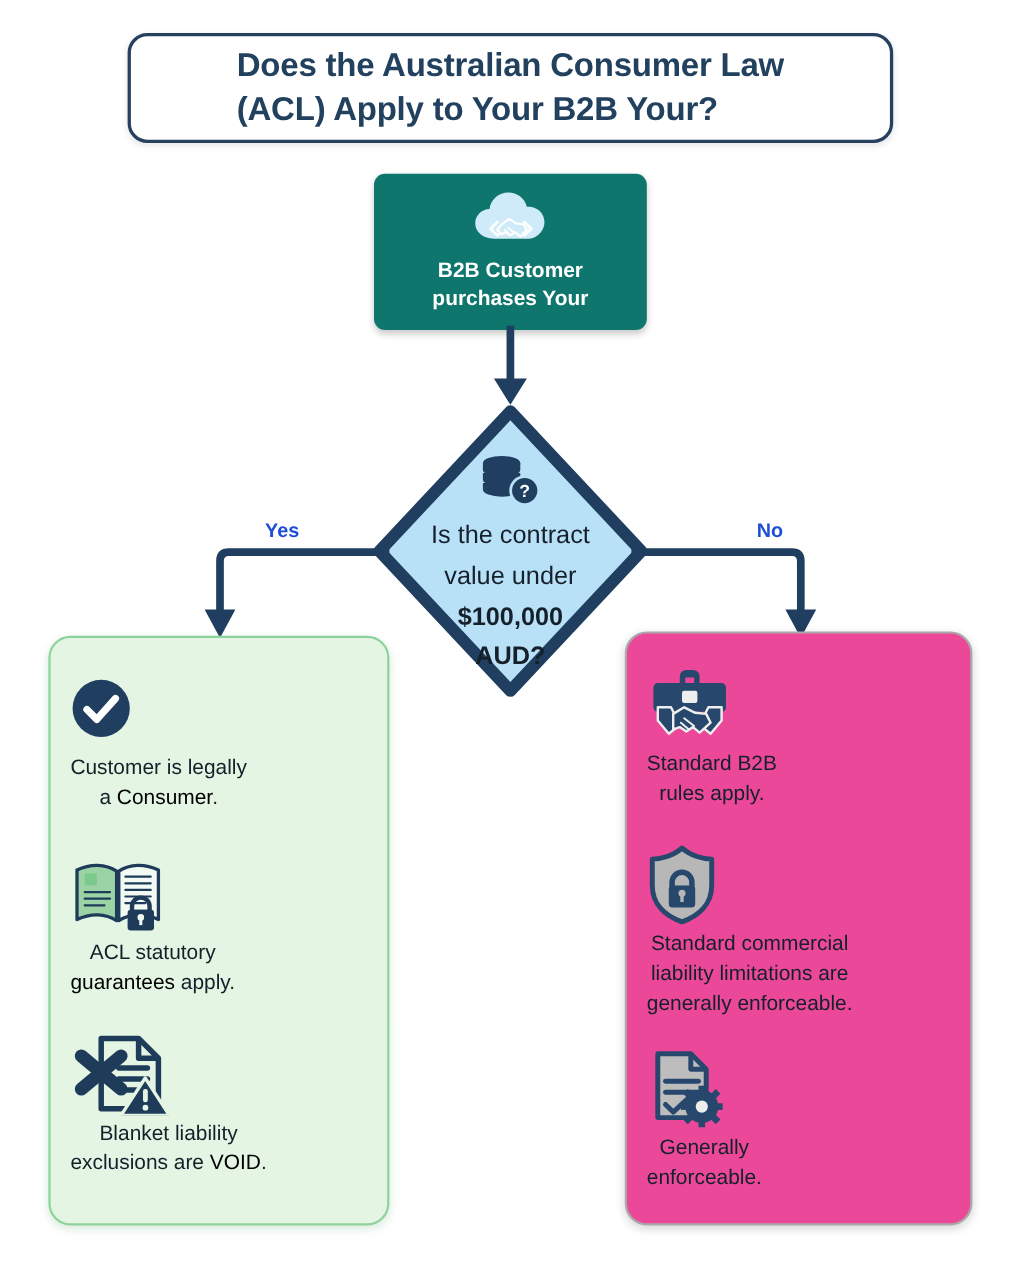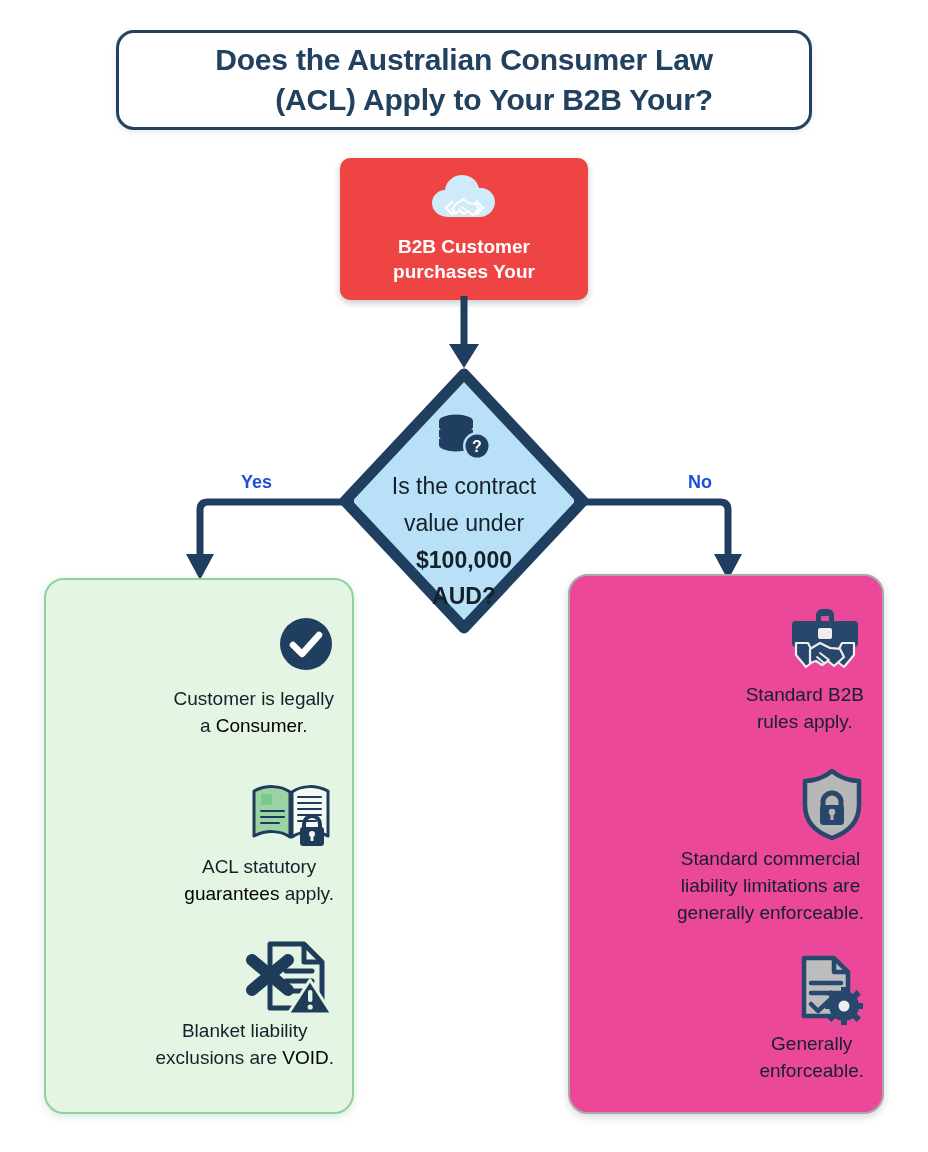--- a/index.html
+++ b/index.html
@@ -25,41 +25,41 @@
     top: 30px;
     width: 696px;
     height: 100px;
     box-sizing: border-box;
     border: 3px solid #26405f;
     border-radius: 18px;
     background: #ffffff;
     display: flex;
     align-items: center;
     justify-content: center;
-    text-align: right;
+    text-align: left;
     box-shadow: 0 2px 6px rgba(0,0,0,0.10);
   }
   .title-text {
     font-size: 30px;
     font-weight: bold;
     color: #22415f;
     line-height: 1.32;
     letter-spacing: -0.2px;
     padding: 0 14px;
   }
 
   
   .start-node {
     position: absolute;
     left: 340px;
     top: 158px;
     width: 248px;
     height: 142px;
     box-sizing: border-box;
-    background: #ef4444;
+    background: #0f766e;
     border-radius: 10px;
     display: flex;
     flex-direction: column;
     align-items: center;
     justify-content: flex-start;
     padding-top: 14px;
     box-shadow: 0 3px 7px rgba(0,0,0,0.22);
   }
   .start-label {
     margin-top: 6px;
@@ -147,21 +147,21 @@
     top: 574px;
     width: 316px;
     height: 540px;
     background: #ec4899;
     border: 2px solid #a9a9a9;
     box-shadow: 0 3px 9px rgba(0,0,0,0.16);
   }
   .panel-item {
     display: flex;
     flex-direction: column;
-    align-items: flex-end;
+    align-items: flex-start;
     text-align: center;
     width: 100%;
   }
   .panel-icon {
     display: flex;
     align-items: center;
     justify-content: center;
     height: 76px;
   }
   .panel-text {

